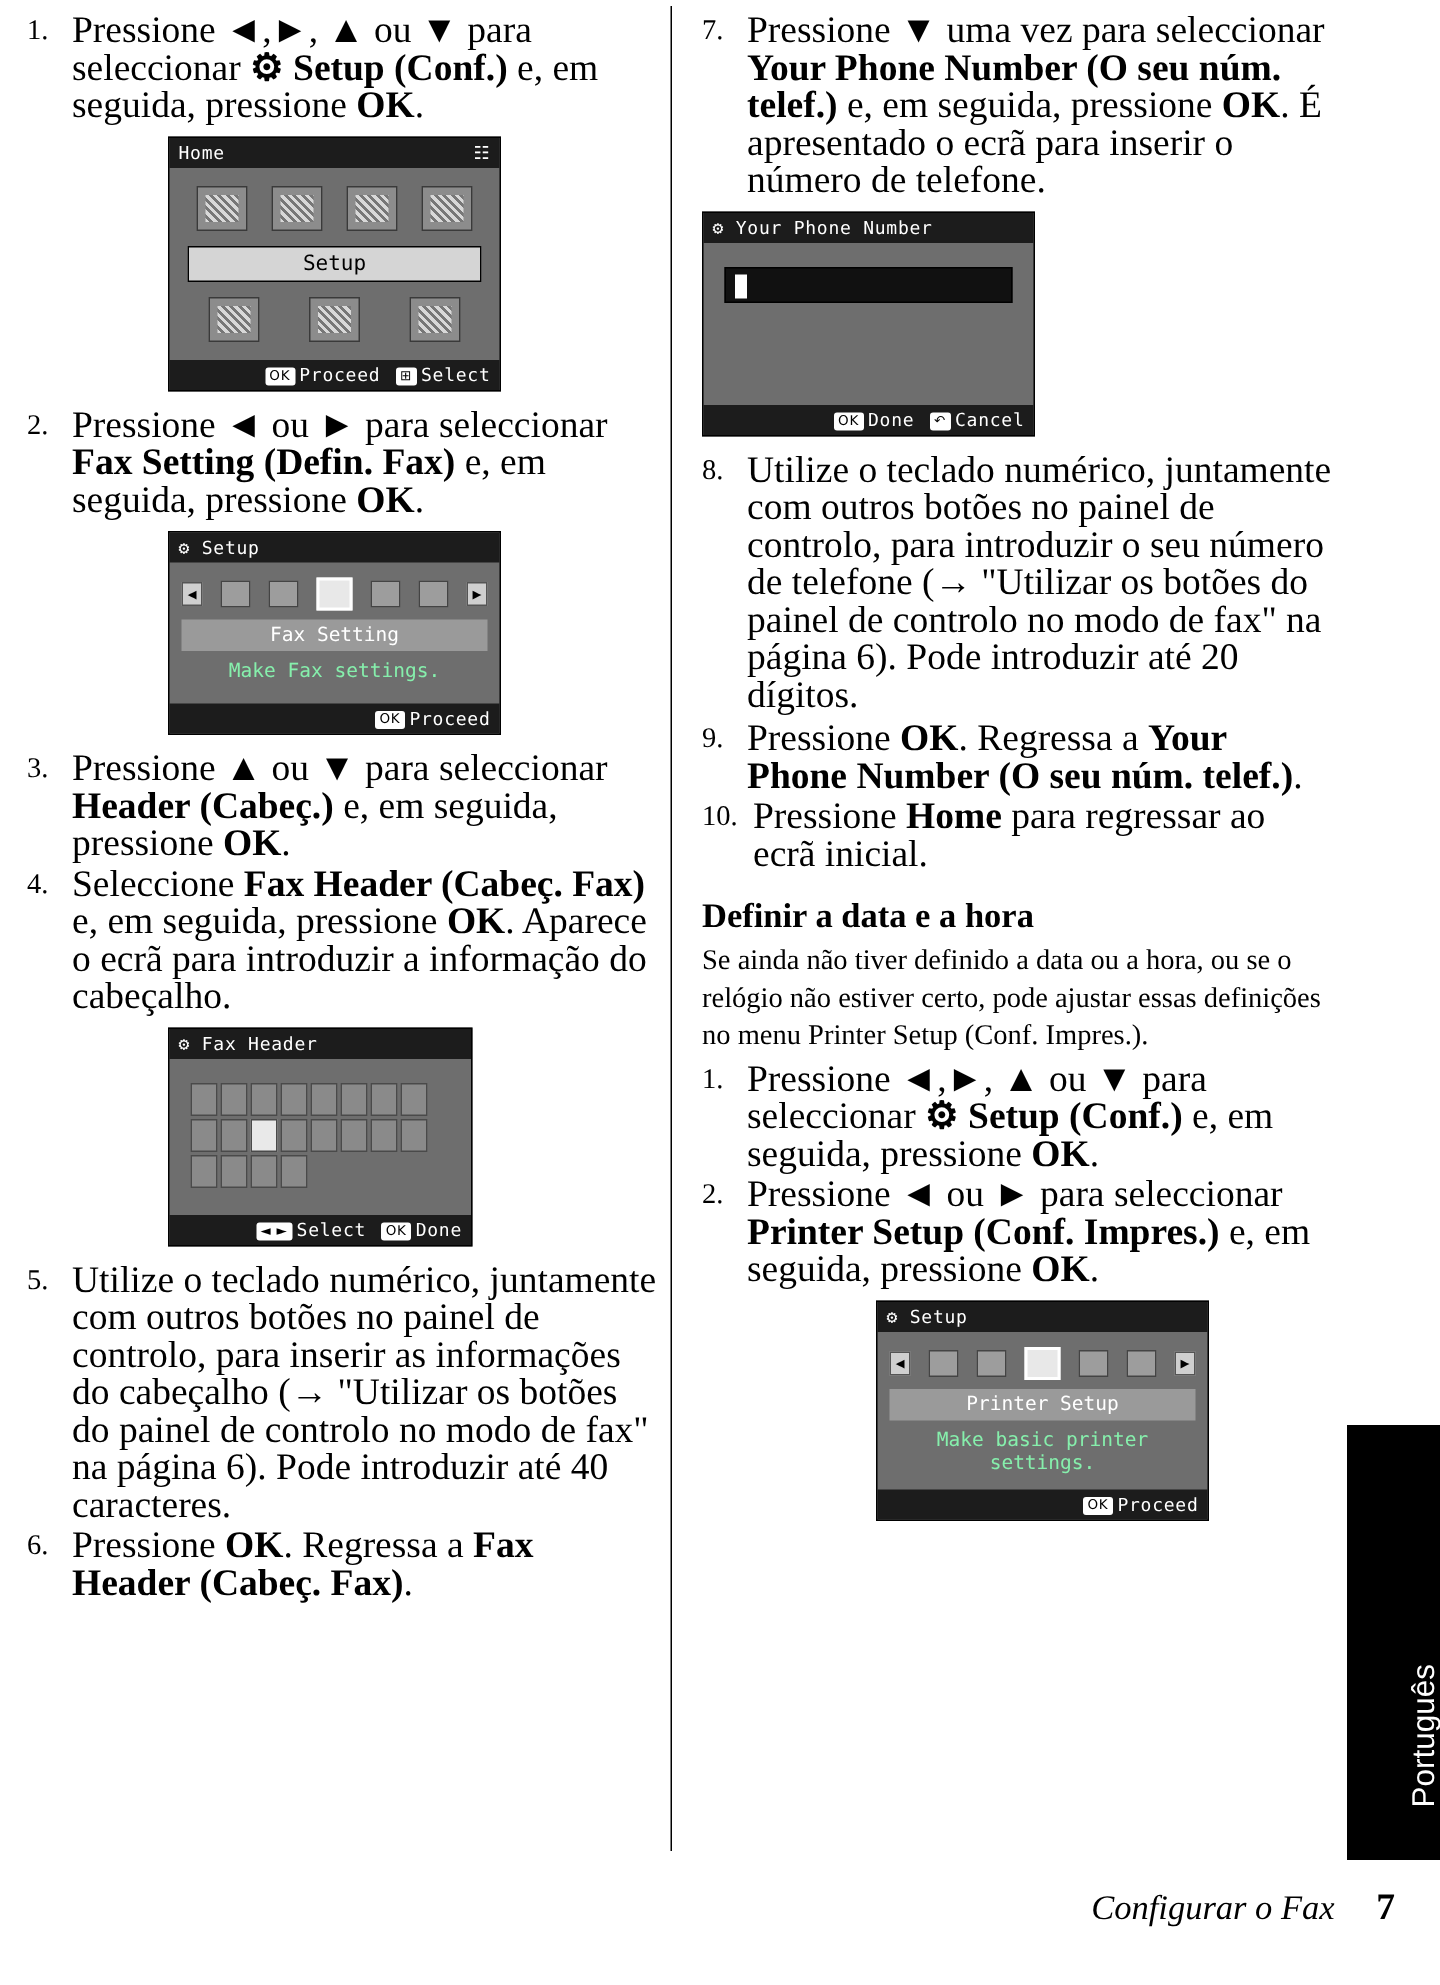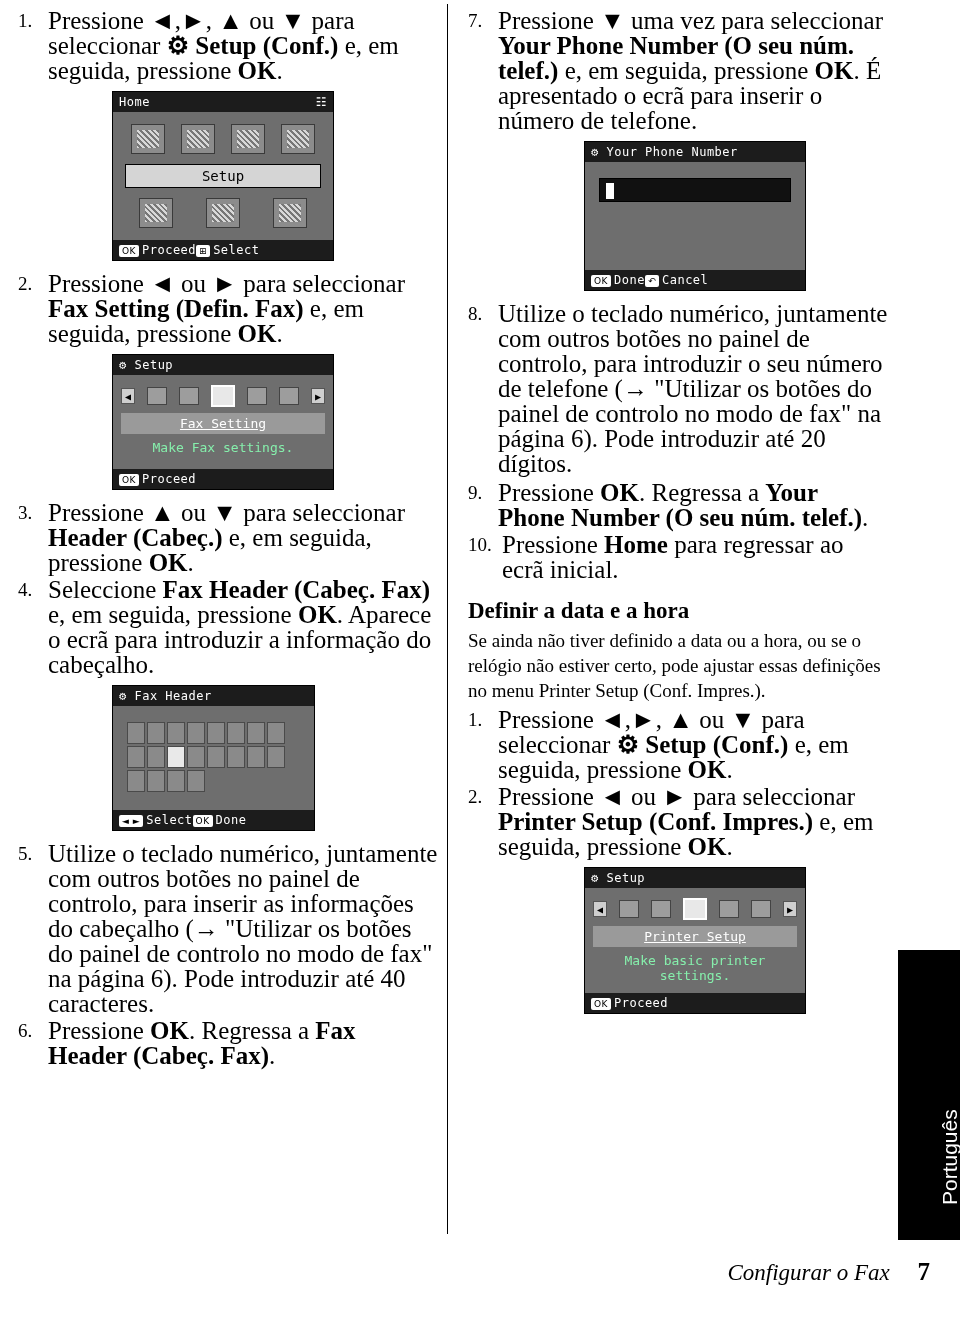--- a/index.html
+++ b/index.html
@@ -69,22 +69,24 @@
     justify-content: space-between;
     align-items: center;
     letter-spacing: .5px;
   }
   .lcd .foot-bar {
     background: #1c1c1c;
     color: #fff;
     font-size: 12px;
     padding: 3px 6px;
     display: flex;
+    gap: 10px;
     align-items: center;
     letter-spacing: .5px;
+    justify-content: flex-end;
   }
   .key {
     display: inline-block;
     background: #fff;
     color: #000;
     font-size: 9px;
     font-family: "DejaVu Sans", sans-serif;
     padding: 0 3px;
     border-radius: 2px;
     margin-right: 3px;
@@ -119,21 +121,20 @@
     font-size: 14px;
     padding: 3px 0;
   }
   .sel-band2 {
     background: #9a9a9a;
     color: #fff;
     margin: 2px 8px;
     text-align: center;
     font-size: 13px;
     padding: 3px 0;
-    text-decoration: underline;
   }
   .smallicon-row {
     display: flex;
     justify-content: space-between;
     align-items: center;
     padding: 4px 8px;
   }
   .sm-ico {
     width: 20px; height: 18px;
     background: #9d9d9d;
@@ -354,21 +355,21 @@
 
   </div>
 
   <div class="col-right">
 
     <div class="item">
       <div class="num">7.</div>
       <div class="txt"><span>Pressione </span><b>▼</b><span> uma vez para seleccionar </span><b>Your Phone Number (O seu núm. telef.)</b><span> e, em seguida, pressione </span><b>OK</b><span>. É apresentado o ecrã para inserir o número de telefone.</span></div>
     </div>
 
-    <div class="lcd" style="width:222px;margin-left:116px;">
+    <div class="lcd" style="width:222px;">
       <div class="title-bar">
         <span><span>⚙</span>
         <span>Your Phone Number</span></span>
       </div>
       <div class="lcd-body" style="height:108px;">
         <div class="textbox">
           <div class="caret"></div>
         </div>
       </div>
       <div class="foot-bar">

